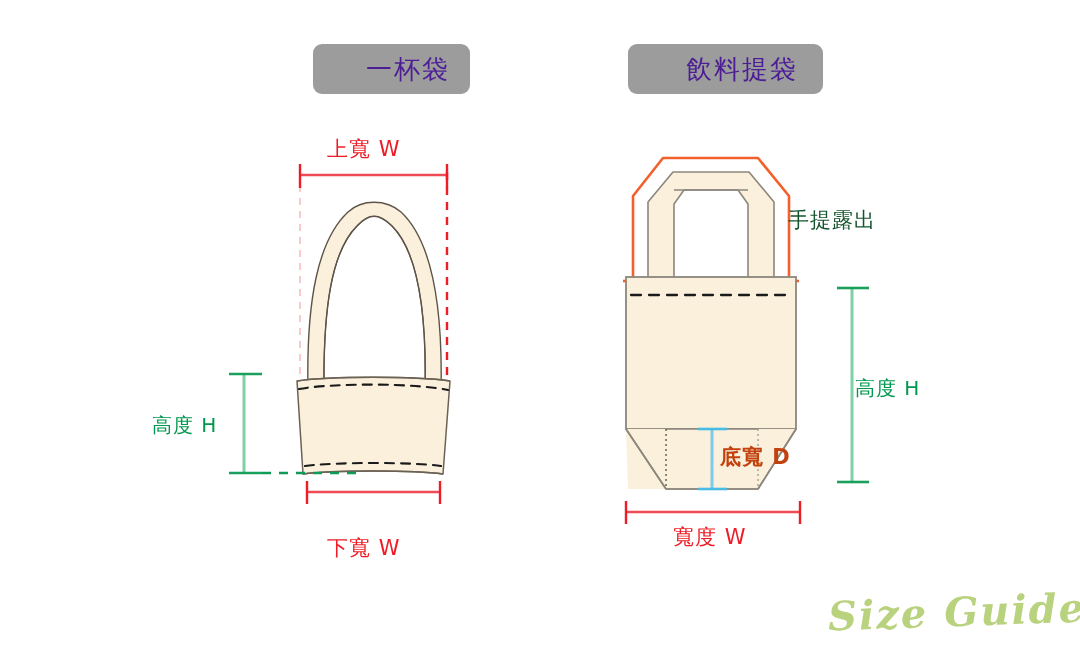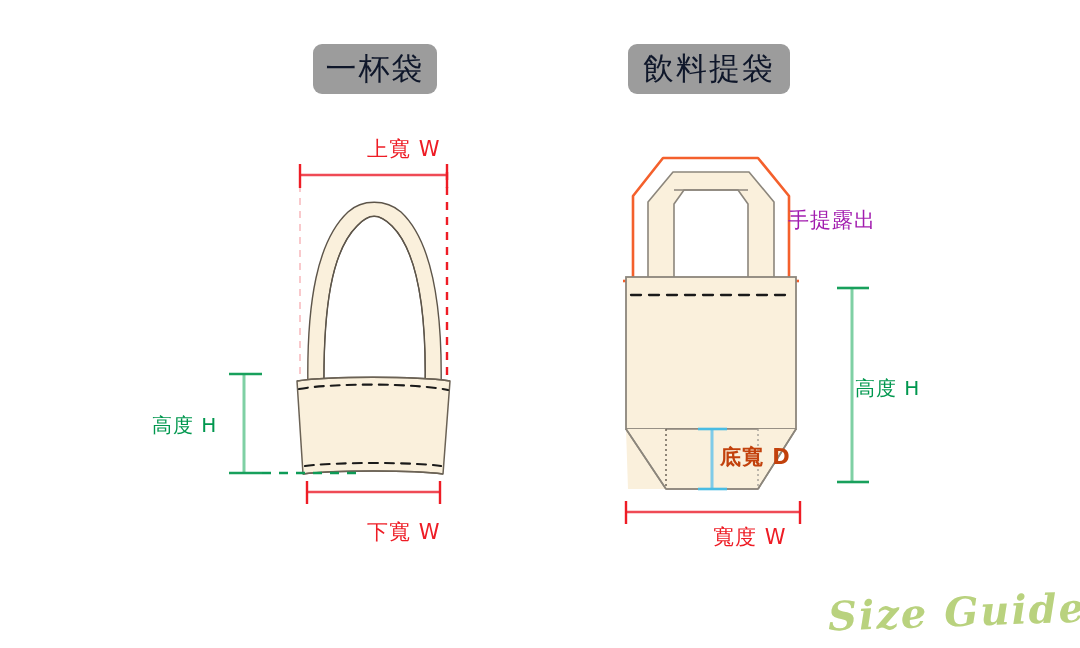--- a/index.html
+++ b/index.html
@@ -20,53 +20,54 @@
     top: 0;
     width: 1080px;
     height: 648px;
   }
   .badge {
     position: absolute;
     display: flex;
     align-items: center;
     justify-content: center;
     background: #9c9c9c;
-    color: #0f172a;
+    color: #4c1d95;
     border-radius: 9px;
-    font-size: 31px;
+    font-size: 26px;
     letter-spacing: 2px;
     font-family: "DejaVu Sans", "Liberation Sans", sans-serif;
     white-space: nowrap;
+    padding-left: 33px;
   }
   #badge-cup {
     left: 313px;
     top: 44px;
     width: 124px;
     height: 50px;
   }
   #badge-drink {
     left: 628px;
     top: 44px;
     width: 162px;
     height: 50px;
   }
   .lbl {
     position: absolute;
     white-space: nowrap;
     font-family: "DejaVu Sans", "Liberation Sans", sans-serif;
     font-size: 21px;
     letter-spacing: 1px;
   }
-  .lbl-red   { color: #ee1c25; margin-left: 40px; }
+  .lbl-red   { color: #ee1c25; }
   .lbl-green { color: #00974e; font-weight: normal; }
-  .lbl-orange{ color: #a21caf; }
+  .lbl-orange{ color: #14532d; }
   .lbl-blue  { color: #c2410c; font-weight: bold; }
 
   #lbl-top-w     { left: 327px; top: 135px; }
-  #lbl-bottom-w  { left: 327px; top: 518px; }
+  #lbl-bottom-w  { left: 327px; top: 534px; }
   #lbl-h-left    { left: 152px; top: 412px; font-size: 20px; }
   #lbl-handle    { left: 788px; top: 206px; }
   #lbl-bottom-d  { left: 720px; top: 443px; }
   #lbl-h-right   { left: 855px; top: 375px; font-size: 20px; }
   #lbl-width-w   { left: 673px; top: 523px; }
 
   #size-guide {
     position: absolute;
     left: 828px;
     top: 588px;

